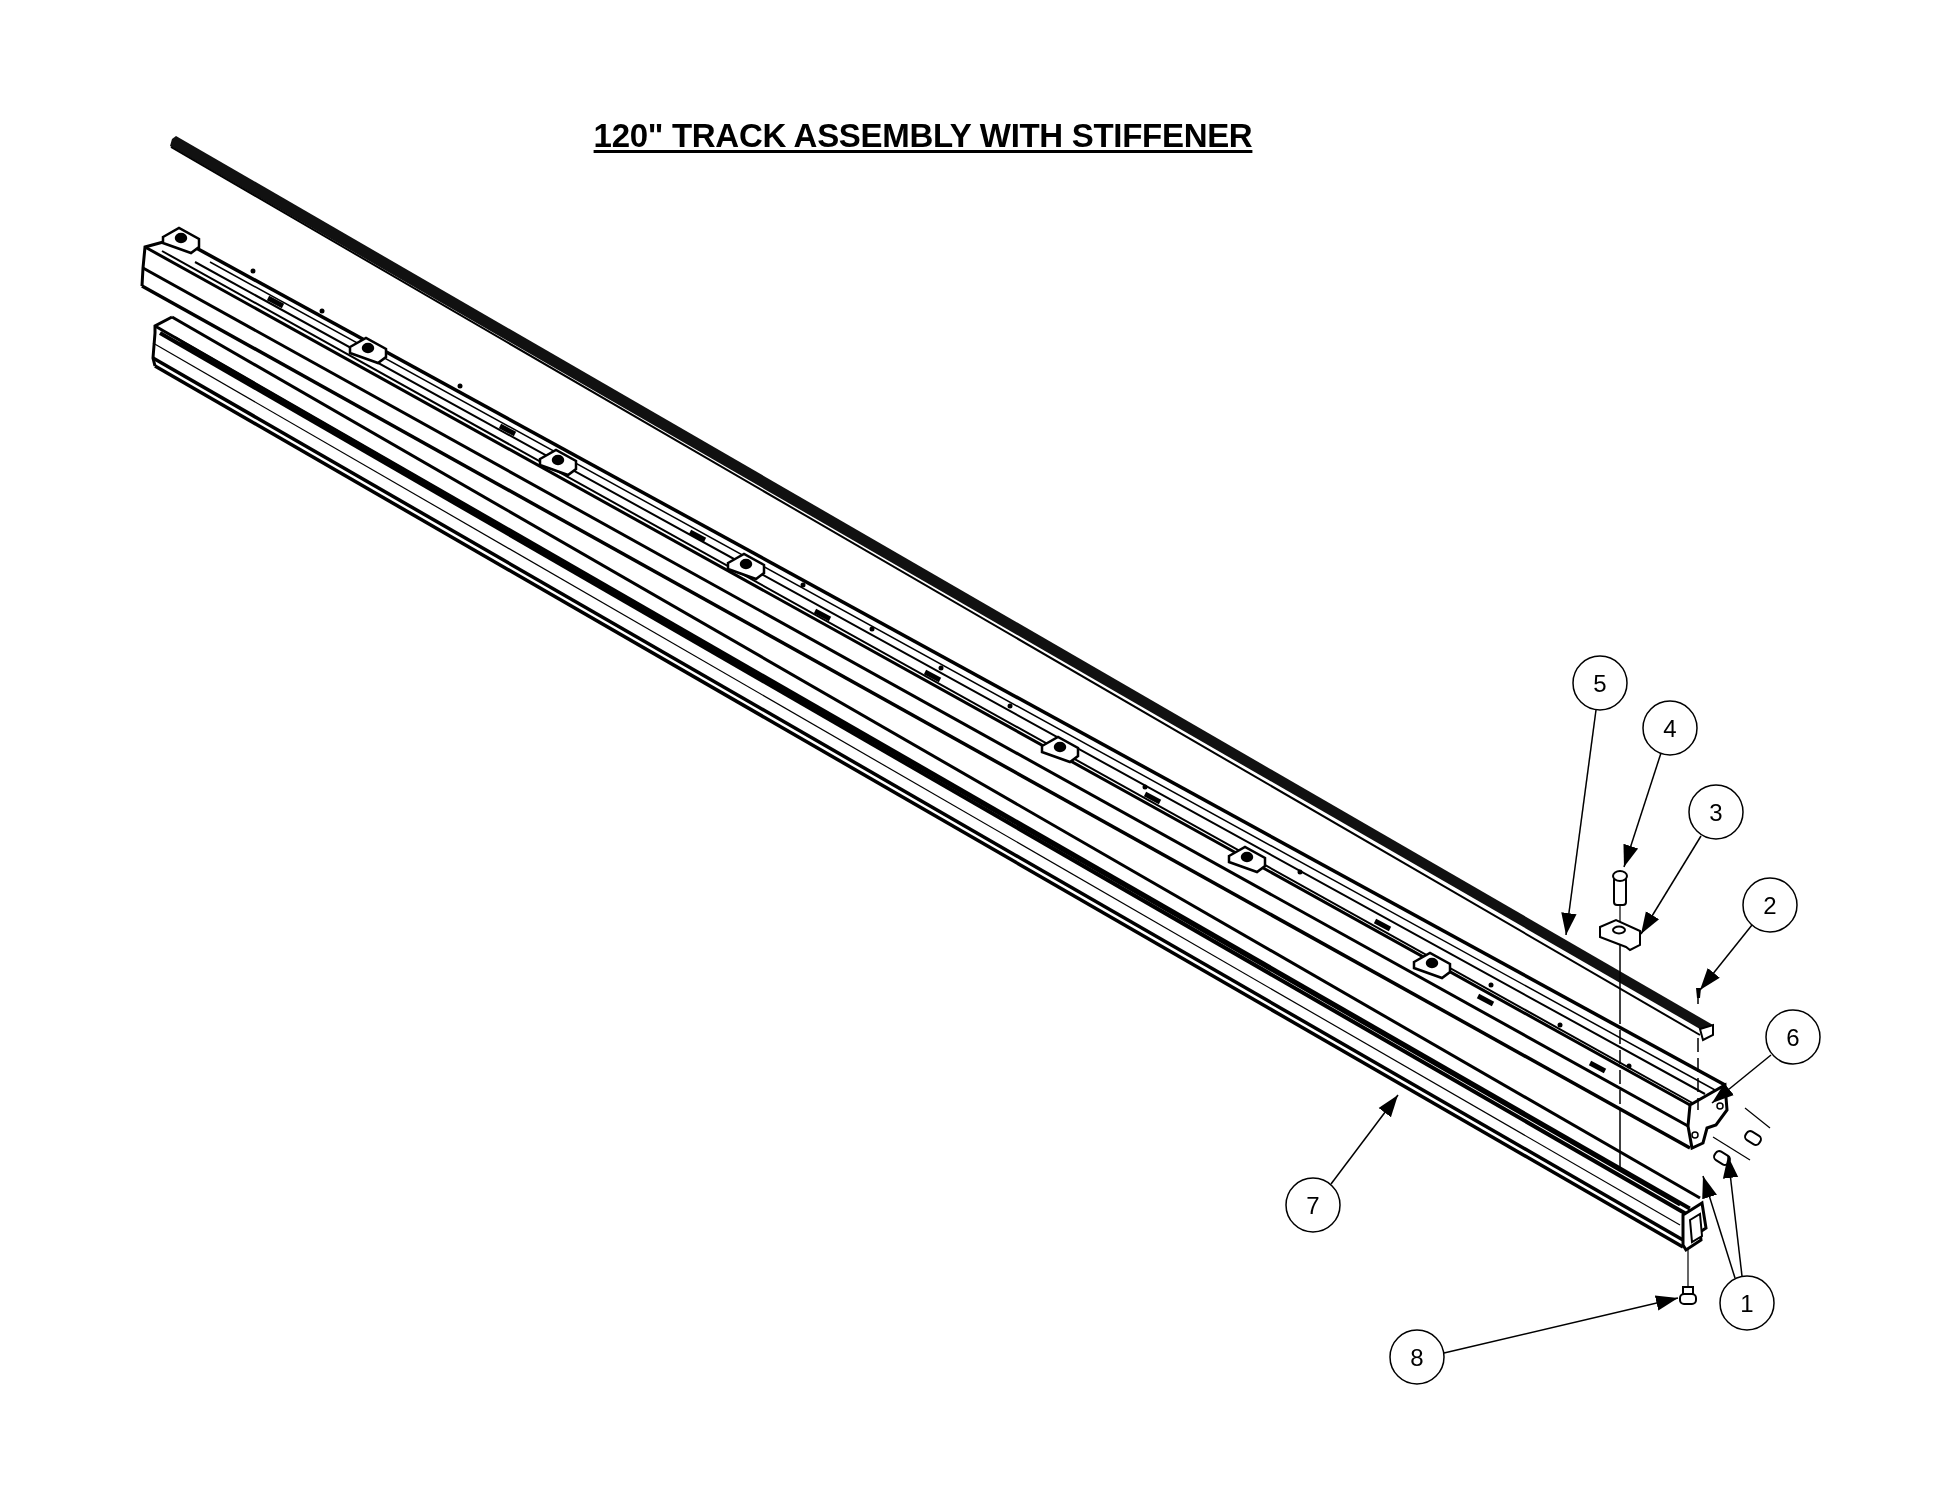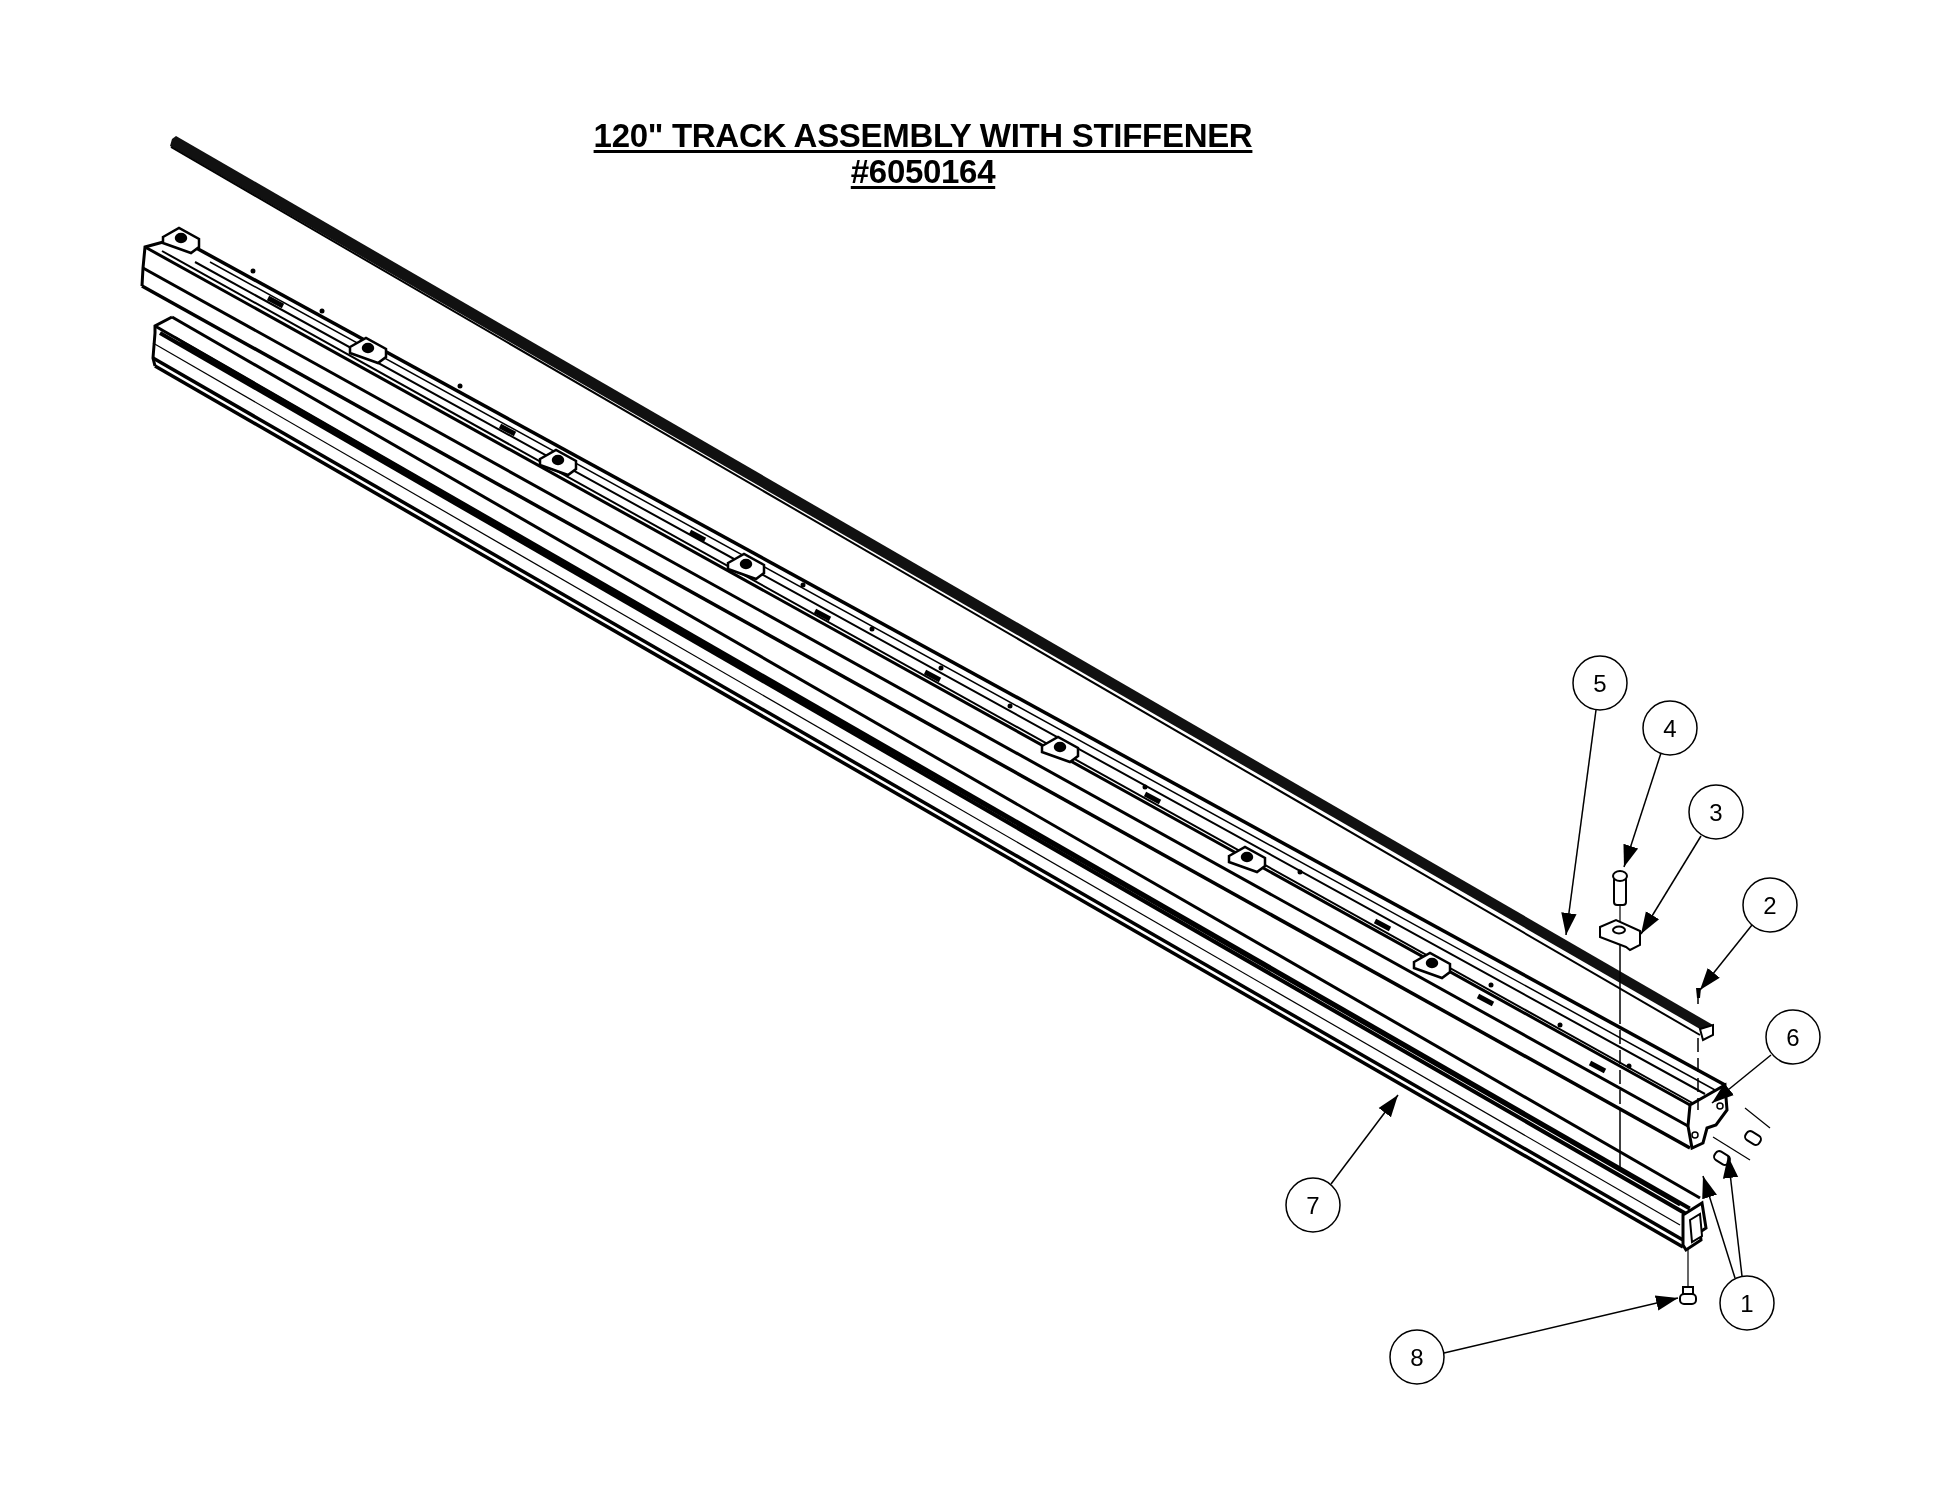--- a/index.html
+++ b/index.html
@@ -10,21 +10,20 @@
                 font-size: 33px; line-height: 36px; color: #000; text-decoration: underline;
                 text-decoration-thickness: 3px; text-underline-offset: 3px; letter-spacing: -0.3px; }
   #drawing { position: absolute; left: 0; top: 0; }
   .balloon-label { font-family: "Liberation Sans", sans-serif; font-size: 24px; fill: #000; }
 </style>
 </head>
 <body>
 
 <div class="title-block">
   <span class="title-line">120" TRACK ASSEMBLY WITH STIFFENER</span>
-  <span class="title-line">#6050164</span>
 </div>
 
 <svg id="drawing" width="1946" height="1504" viewBox="0 0 1946 1504" xmlns="http://www.w3.org/2000/svg">
   <defs>
     <marker id="arrow" viewBox="0 0 10 10" refX="10" refY="5" markerWidth="22" markerHeight="22" markerUnits="userSpaceOnUse" orient="auto">
       <path d="M0,1.5 L10,5 L0,8.5 z" fill="#000"></path>
     </marker>
   </defs>
 
   <g>

